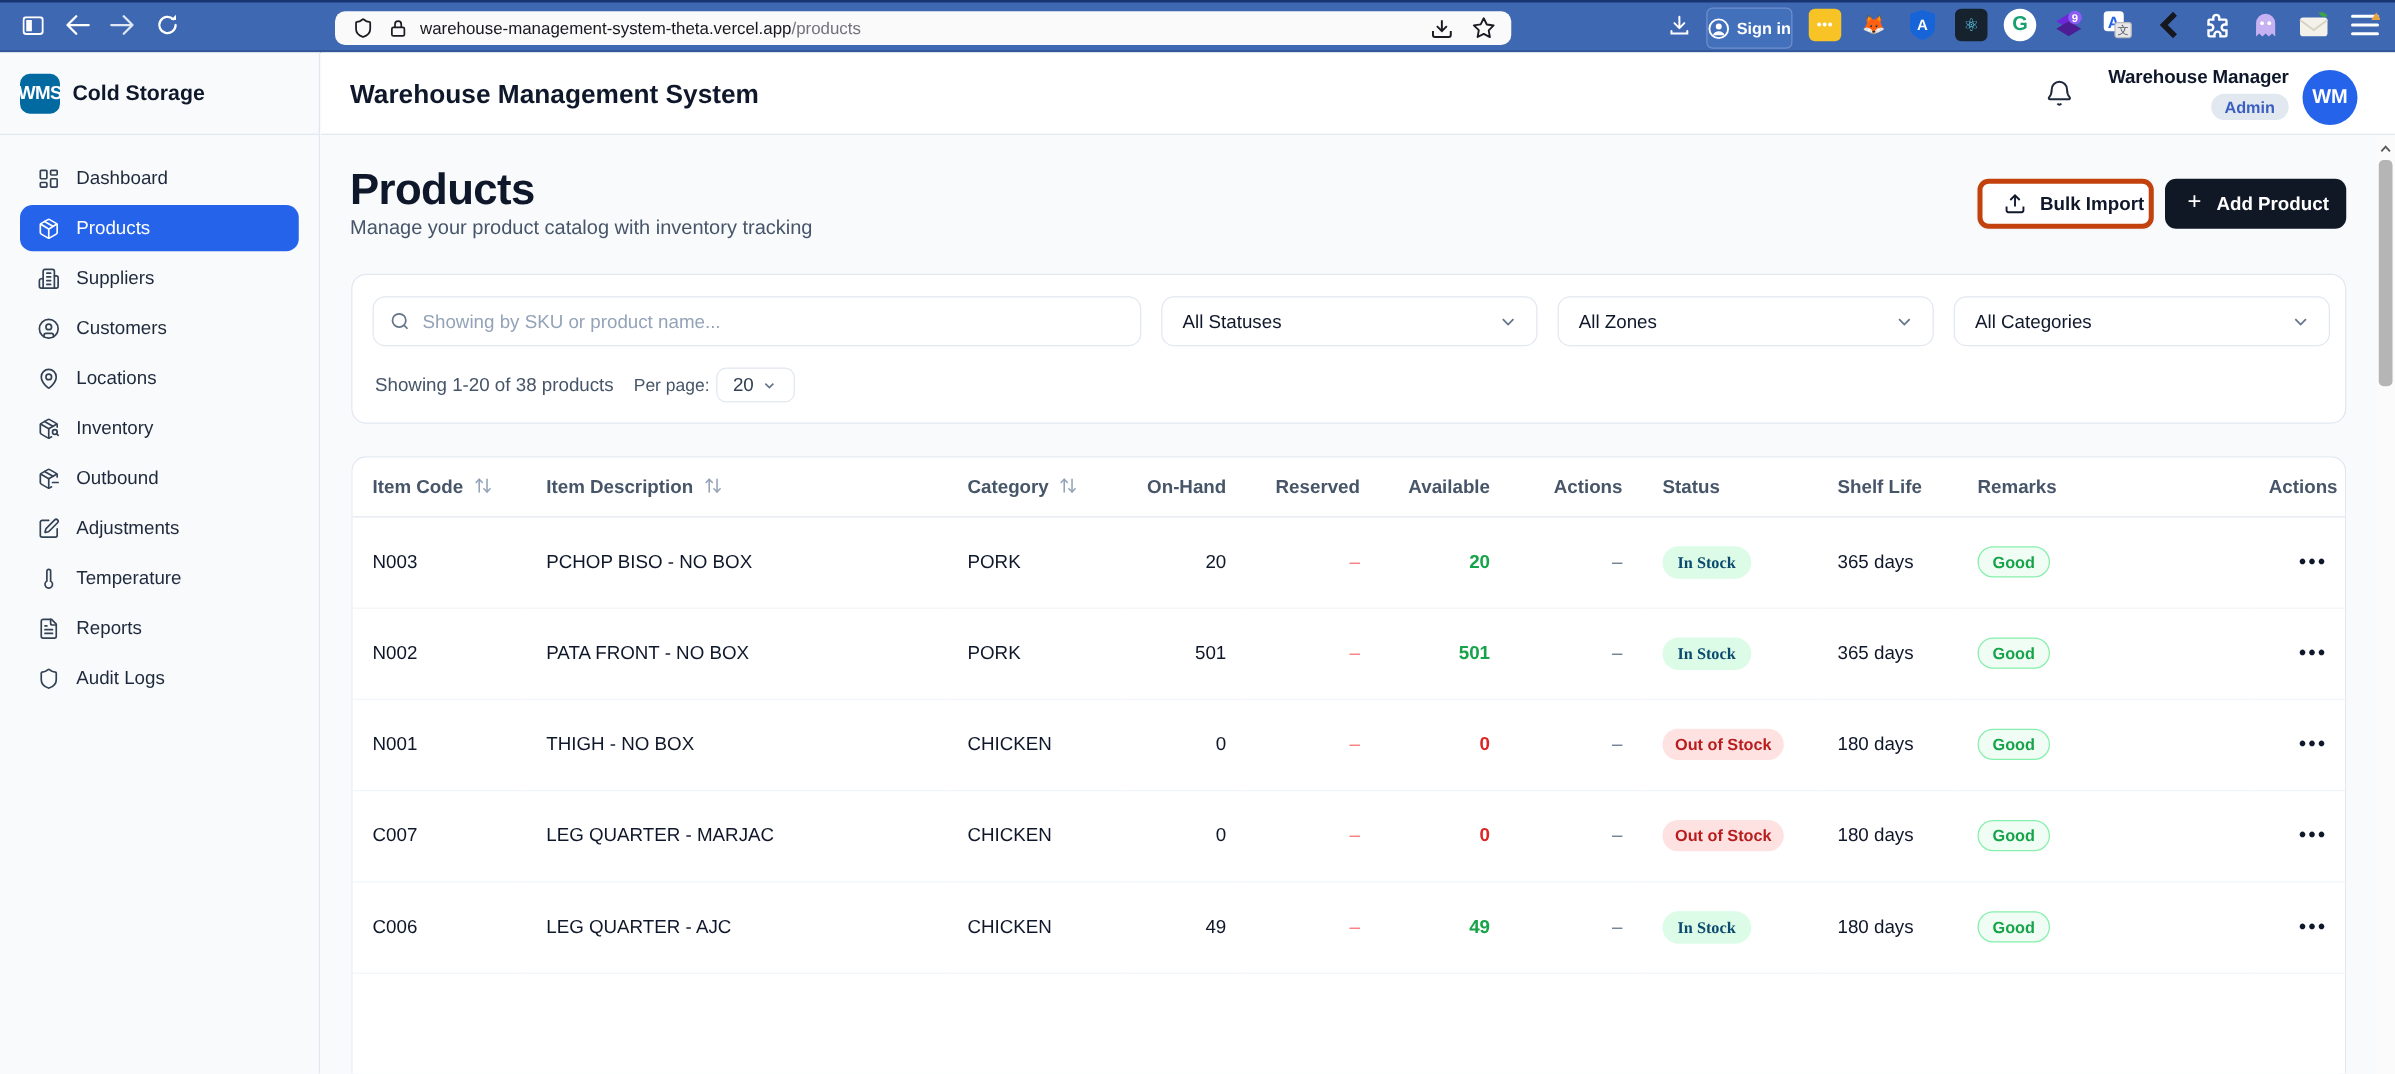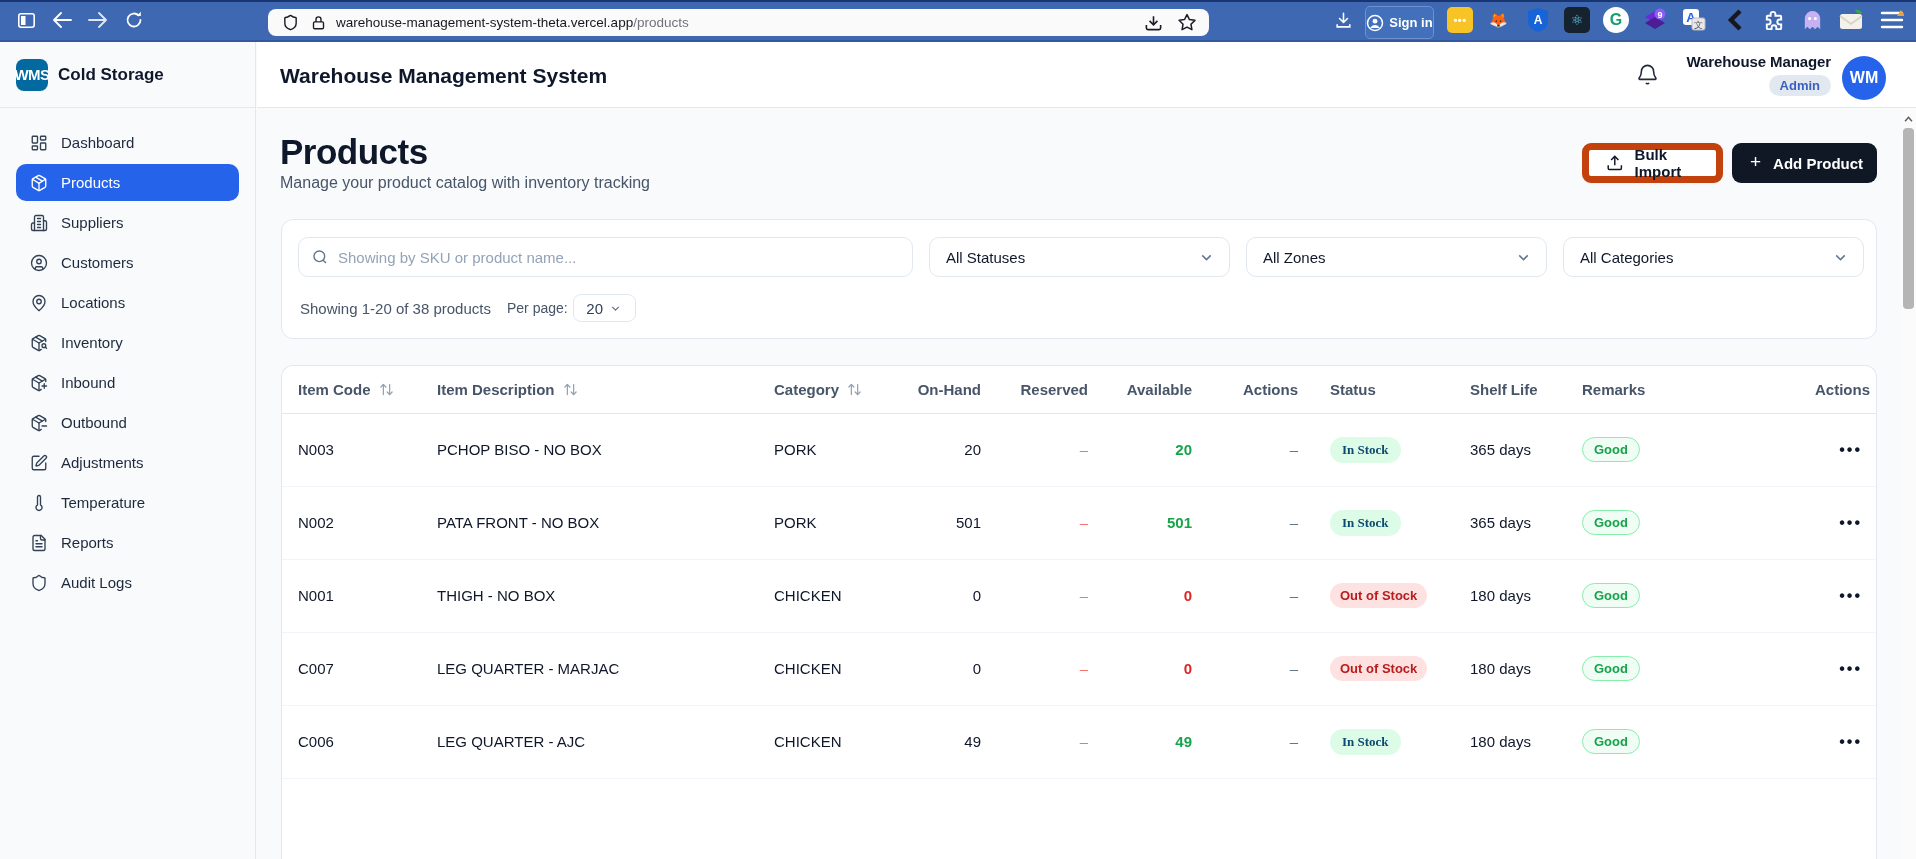--- a/index.html
+++ b/index.html
@@ -35,21 +35,21 @@
 #userbox { position:absolute; right:85px; top:11px; text-align:right; }
 #userbox .nm { font-size:15px; font-weight:600; color:#0f172a; letter-spacing:-0.1px; }
 #userbox .role { display:inline-block; margin-top:5px; background:#e2e8f0; color:#3b5fc0; font-size:13px; font-weight:700; padding:3px 11px; border-radius:999px; }
 #avatar { position:absolute; right:30px; top:14px; width:44px; height:44px; border-radius:50%; background:#2563eb; color:#fff; font-size:16px; font-weight:700; display:flex; align-items:center; justify-content:center; }
 
 #main { position:absolute; left:257px; top:66px; width:1659px; height:751px; background:#f8fafc; }
 #ph { position:absolute; left:23px; top:24px; }
 #ph h1 { font-size:35px; line-height:40px; font-weight:700; color:#0f172a; letter-spacing:-0.5px; }
 #ph p { margin-top:2px; font-size:16px; color:#475569; }
 .btn { position:absolute; height:40px; border-radius:9px; display:flex; align-items:center; font-size:15px; font-weight:600; }
-#btn-bulk { left:1325px; top:35px; width:141px; background:#fff; border:7px solid #c2410c; color:#0f172a; padding-left:17px; box-shadow:0 1px 2px rgba(15,23,42,.04); }
+#btn-bulk { left:1325px; top:35px; width:141px; background:#fff; border:4px solid #c2410c; color:#0f172a; padding-left:17px; box-shadow:0 1px 2px rgba(15,23,42,.04); }
 #btn-bulk svg { margin-right:11px; }
 #btn-add { left:1475px; top:35px; width:145px; background:#101826; color:#fff; padding-left:18px; }
 #btn-add .plus { font-size:19px; font-weight:400; margin-right:12px; margin-top:-2px; }
 
 #fcard { position:absolute; left:24px; top:111px; width:1596px; height:120px; background:#fff; border:1px solid #e2e8f0; border-radius:12px; }
 #search { position:absolute; left:16px; top:17px; width:615px; height:40px; border:1px solid #e2e8f0; border-radius:10px; display:flex; align-items:center; }
 #search .ph-t { color:#94a3b8; font-size:15px; margin-left:10px; }
 #search svg { margin-left:13px; }
 .sel { position:absolute; top:17px; width:301px; height:40px; border:1px solid #e2e8f0; border-radius:10px; display:flex; align-items:center; font-size:15px; color:#0f172a; }
 .sel span { margin-left:16px; }
@@ -242,28 +242,20 @@
             <circle cx="12" cy="10" r="3"></circle>
           </svg>Locations</div>
         <div class="nav-item"><svg viewBox="0 0 24 24" fill="none" stroke="#334155" stroke-width="1.8" stroke-linecap="round" stroke-linejoin="round">
             <path d="M21 10V8a2 2 0 0 0-1-1.73l-7-4a2 2 0 0 0-2 0l-7 4A2 2 0 0 0 3 8v8a2 2 0 0 0 1 1.73l7 4a2 2 0 0 0 2 0l2-1.14"></path>
             <path d="m7.5 4.27 9 5.15"></path>
             <path d="M3.29 7 12 12l8.71-5"></path>
             <path d="M12 22V12"></path>
             <circle cx="18.5" cy="15.5" r="2.5"></circle>
             <path d="M20.27 17.27 22 19"></path>
           </svg>Inventory</div>
-        <div class="nav-item"><svg viewBox="0 0 24 24" fill="none" stroke="#334155" stroke-width="1.8" stroke-linecap="round" stroke-linejoin="round">
-            <path d="M16 16h6"></path>
-            <path d="M19 13v6"></path>
-            <path d="M21 10V8a2 2 0 0 0-1-1.73l-7-4a2 2 0 0 0-2 0l-7 4A2 2 0 0 0 3 8v8a2 2 0 0 0 1 1.73l7 4a2 2 0 0 0 2 0l2-1.14"></path>
-            <path d="m7.5 4.27 9 5.15"></path>
-            <path d="M3.29 7 12 12l8.71-5"></path>
-            <path d="M12 22V12"></path>
-          </svg>Inbound</div>
         <div class="nav-item"><svg viewBox="0 0 24 24" fill="none" stroke="#334155" stroke-width="1.8" stroke-linecap="round" stroke-linejoin="round">
             <path d="M16 16h6"></path>
             <path d="M21 10V8a2 2 0 0 0-1-1.73l-7-4a2 2 0 0 0-2 0l-7 4A2 2 0 0 0 3 8v8a2 2 0 0 0 1 1.73l7 4a2 2 0 0 0 2 0l2-1.14"></path>
             <path d="m7.5 4.27 9 5.15"></path>
             <path d="M3.29 7 12 12l8.71-5"></path>
             <path d="M12 22V12"></path>
           </svg>Outbound</div>
         <div class="nav-item"><svg viewBox="0 0 24 24" fill="none" stroke="#334155" stroke-width="1.8" stroke-linecap="round" stroke-linejoin="round">
             <path d="M12 3H5a2 2 0 0 0-2 2v14a2 2 0 0 0 2 2h14a2 2 0 0 0 2-2v-7"></path>
             <path d="M18.375 2.625a1 1 0 0 1 3 3l-9.013 9.014a2 2 0 0 1-.853.505l-2.873.84a.5.5 0 0 1-.62-.62l.84-2.873a2 2 0 0 1 .506-.852z"></path>

